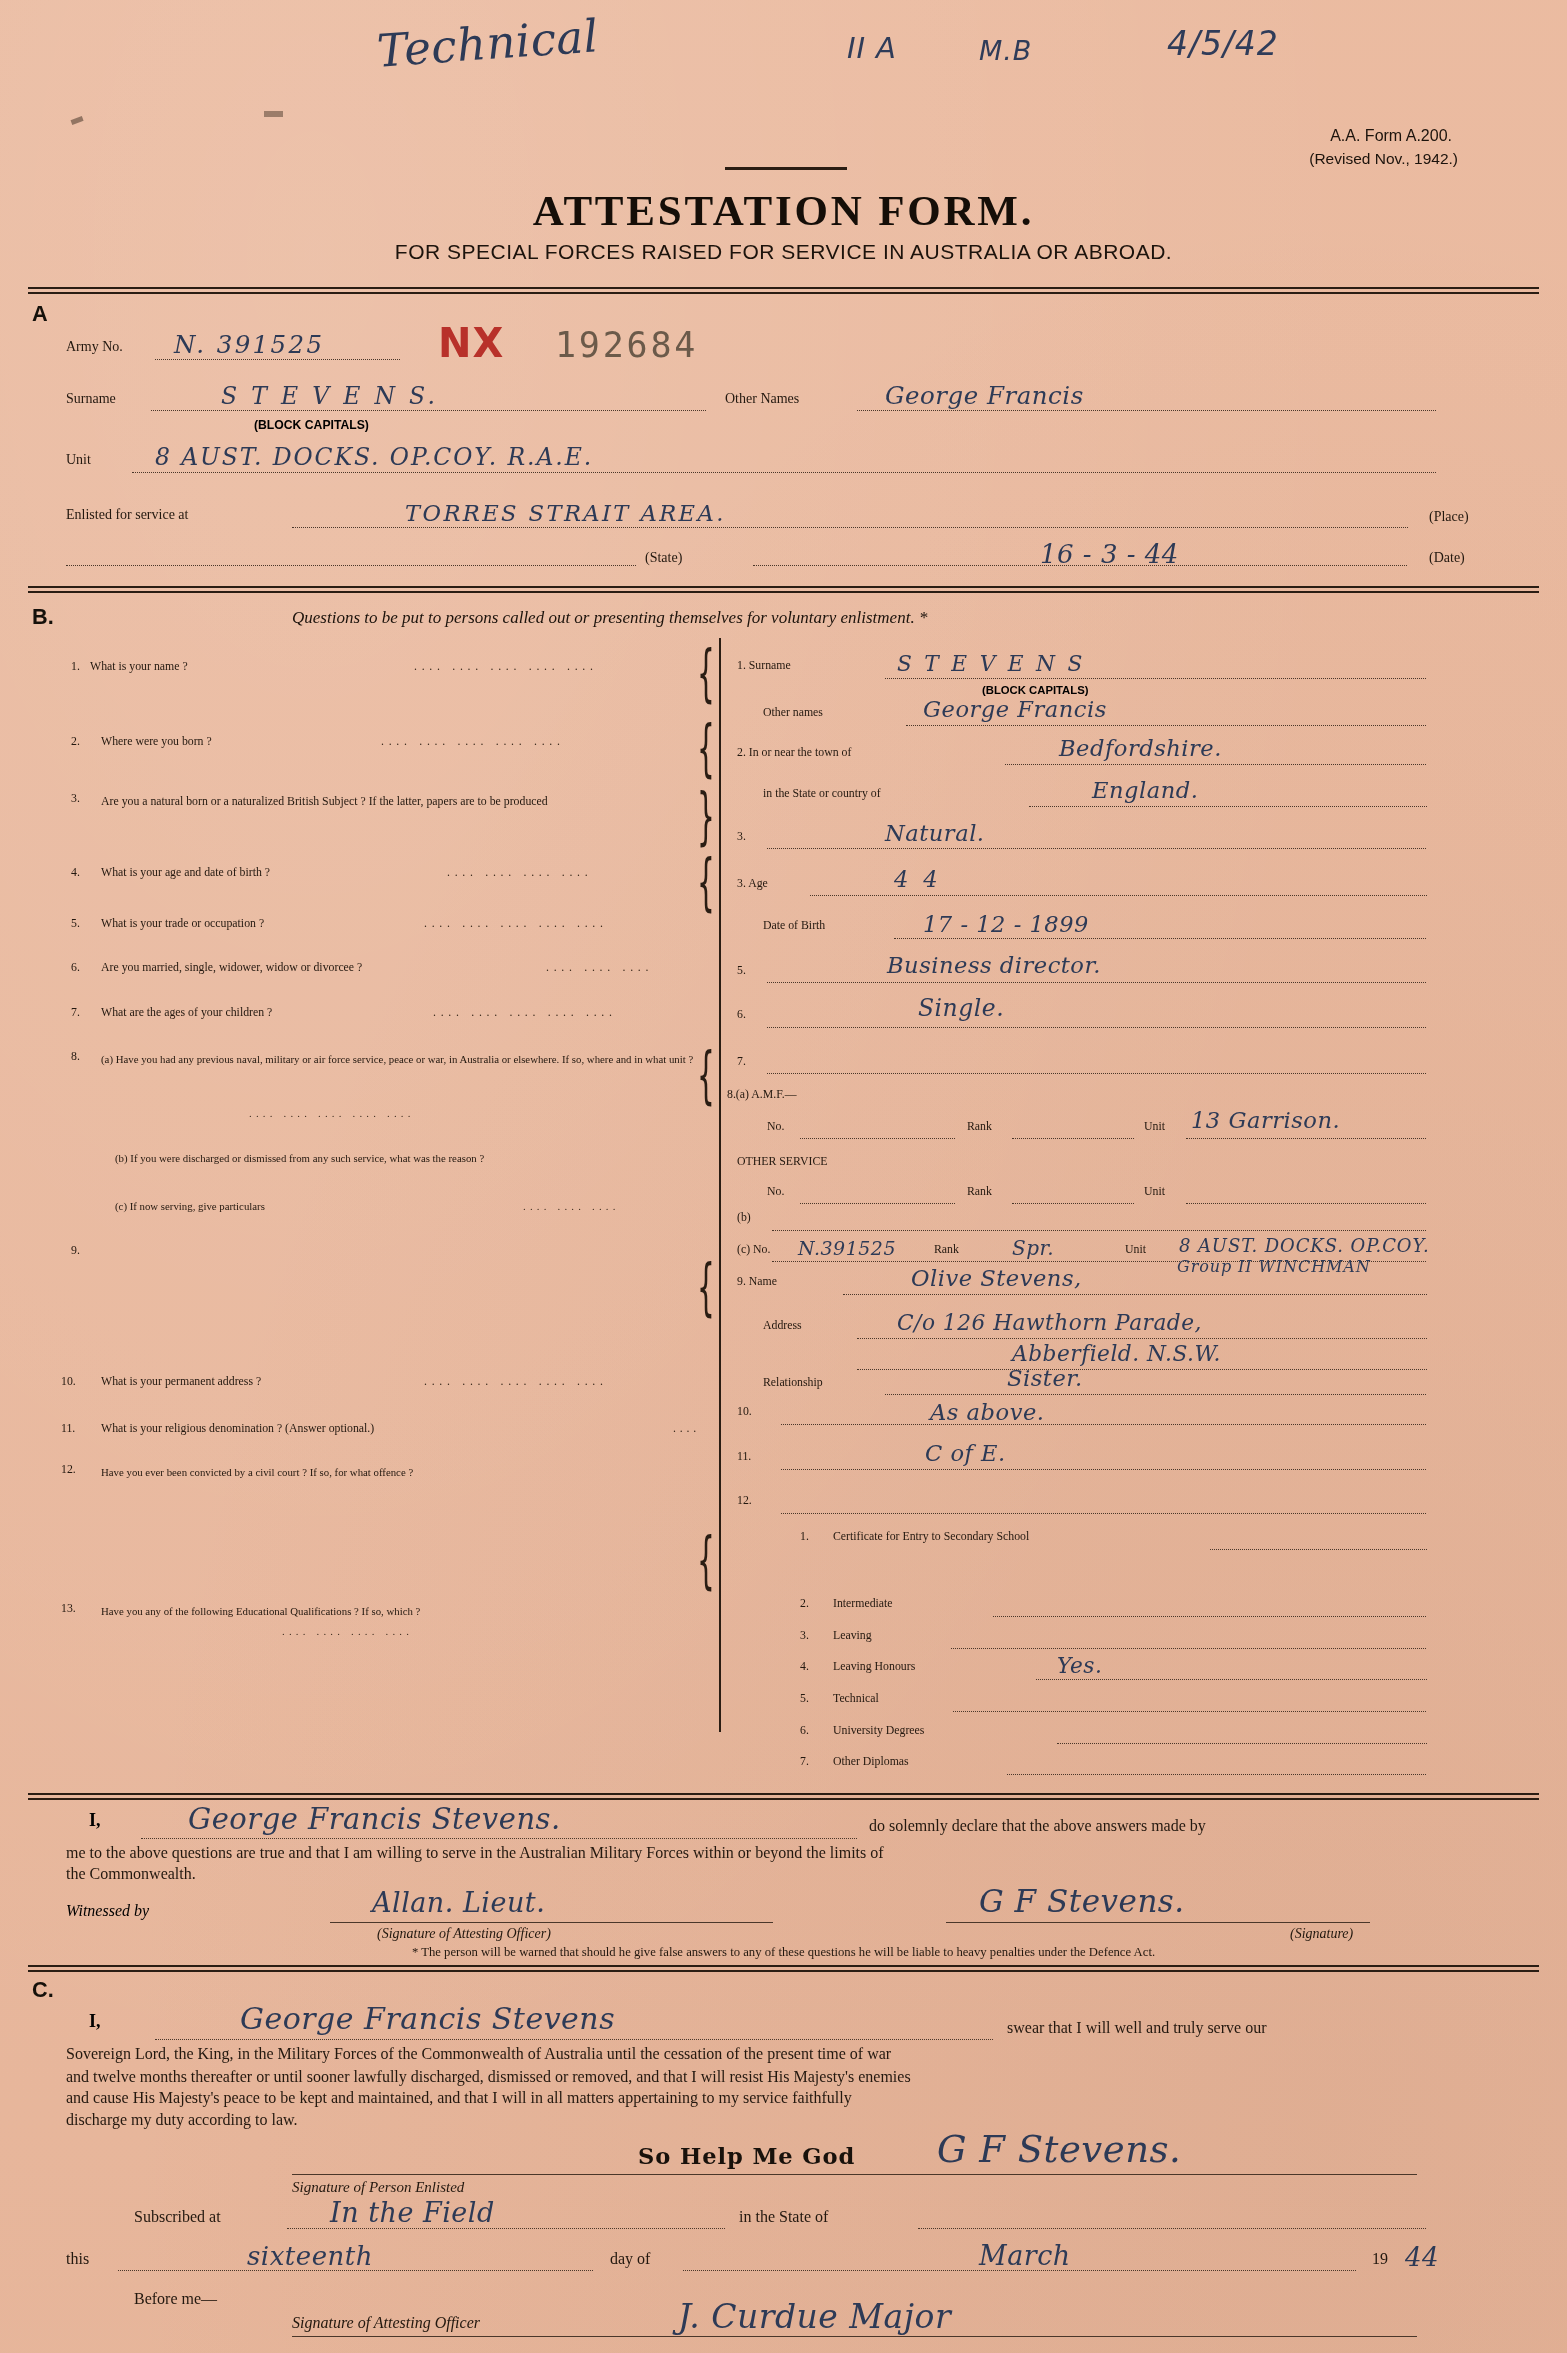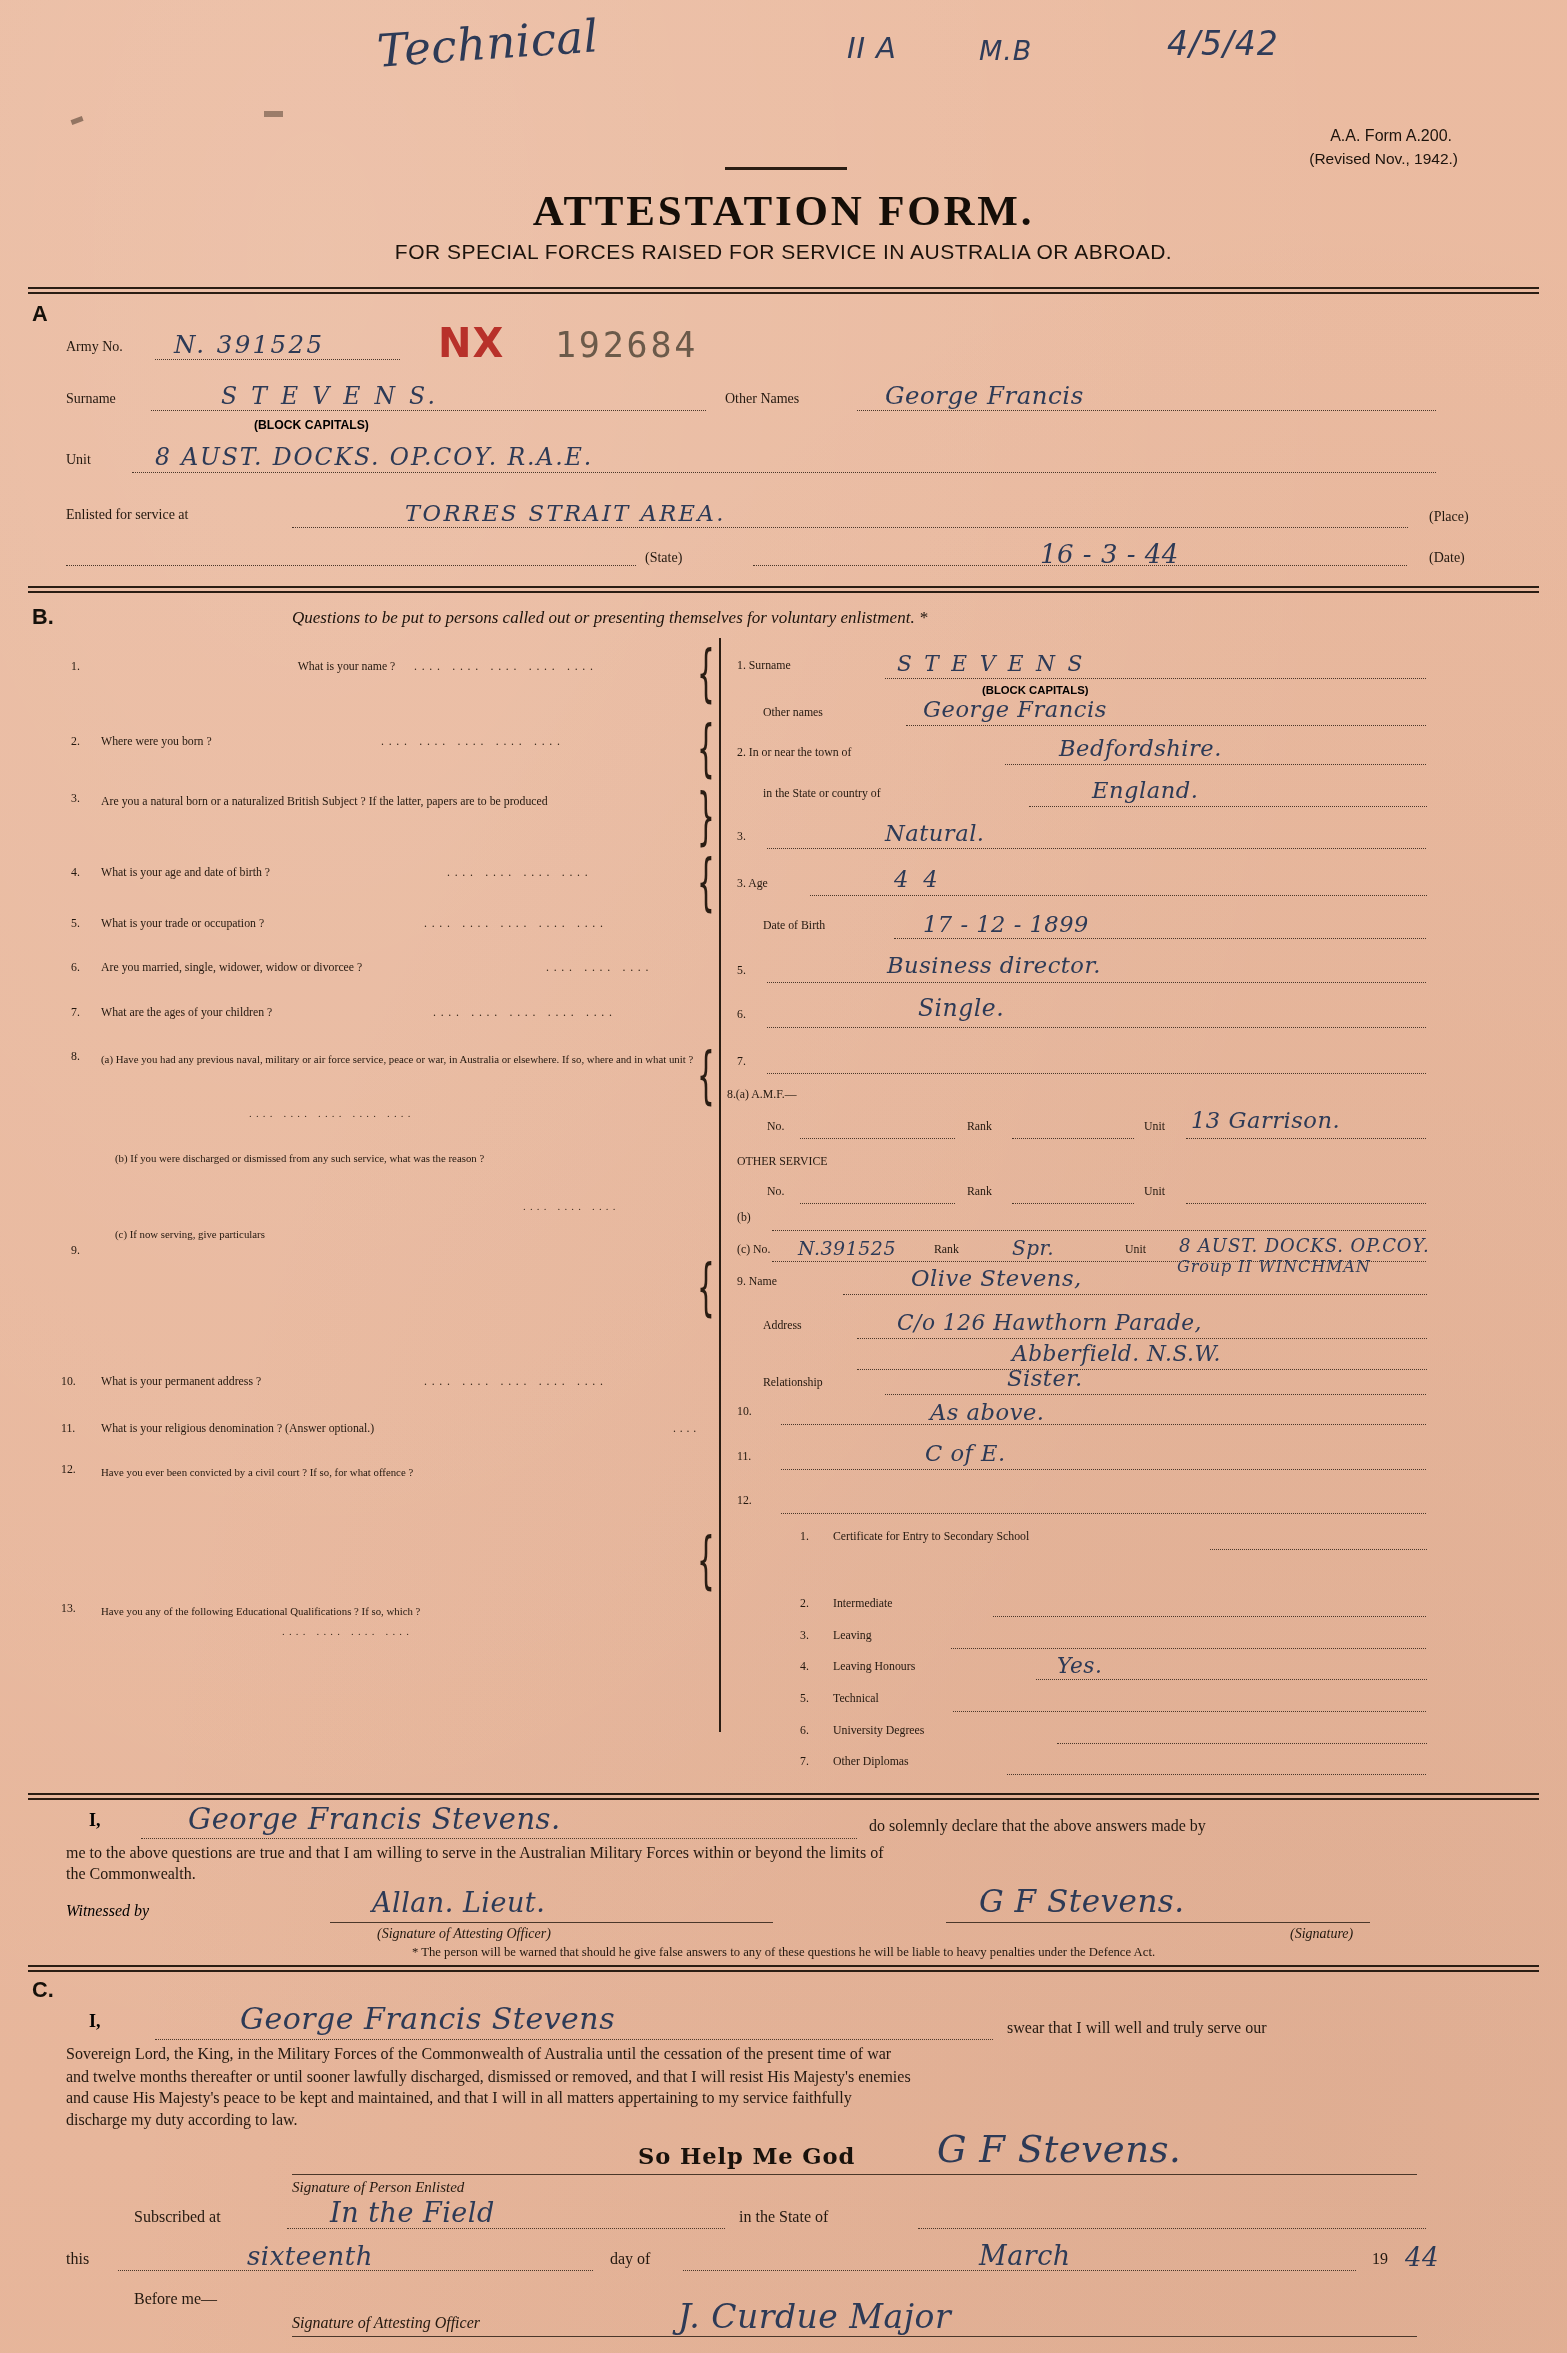--- a/index.html
+++ b/index.html
@@ -135,21 +135,21 @@
   <div class="abs q" style="left:1429px; top:550px; font-size:14px;">(Date)</div>
 
   <div class="hdrline" style="left:28px; right:28px; top:586px;"></div>
 
   <div class="abs sans" style="left:32px; top:604px; font-size:21.7px; font-weight:bold; color:#15100a;">B.</div>
   <div class="abs" style="left:292px; top:608px; font-family:'Liberation Serif',serif; font-style:italic; font-size:17px; color:#1c130c;">Questions to be put to persons called out or presenting themselves for voluntary enlistment. *</div>
 
   <div class="abs" style="left:719px; top:638px; width:2.4px; height:1094px; background:#2a1d13;"></div>
 
   <div class="abs q" style="left:71px; top:659px; width:19px;">1.</div>
-  <div class="abs q" style="left:111px; top:659px; width:471px;text-align:center;">What is your name ?</div>
+  <div class="abs q" style="left:90px; top:659px; width:471px;">What is your name ?</div>
   <div class="abs q" style="left:414px; top:659px; letter-spacing:4.7px; color:#3a2a1d;">....    ....    ....    ....    ....</div>
 
   <div class="abs q" style="left:71px; top:734px;">2.</div>
   <div class="abs q" style="left:101px; top:734px;">Where were you born ?</div>
   <div class="abs q" style="left:381px; top:734px; letter-spacing:4.7px; color:#3a2a1d;">....    ....    ....    ....    ....</div>
 
   <div class="abs q" style="left:71px; top:791px;">3.</div>
   <div class="abs q" style="left:101px; top:791px; width:598px; line-height:21px;">Are you a natural born or a naturalized British Subject ?  If the latter, papers are to be produced</div>
 
   <div class="abs q" style="left:71px; top:865px;">4.</div>
@@ -167,21 +167,21 @@
   <div class="abs q" style="left:71px; top:1005px;">7.</div>
   <div class="abs q" style="left:101px; top:1005px;">What are the ages of your children ?</div>
   <div class="abs q" style="left:433px; top:1005px; letter-spacing:4.7px; color:#3a2a1d;">....    ....    ....    ....    ....</div>
 
   <div class="abs q" style="left:71px; top:1049px;">8.</div>
   <div class="abs qsm" style="left:101px; top:1049px; width:593px; line-height:20px;">(a) Have you had any previous naval, military or air force service, peace or war, in Australia or elsewhere.  If so, where and in what unit ?</div>
   <div class="abs qsm" style="left:249px; top:1107px; letter-spacing:4.2px; color:#3a2a1d;">....    ....    ....    ....    ....</div>
 
   <div class="abs qsm" style="left:115px; top:1148px; width:579px; line-height:20px;">(b) If you were discharged or dismissed from any such service, what was the reason ?</div>
 
-  <div class="abs qsm" style="left:115px; top:1200px; width:424px;margin-top:28px;">(c) If now serving, give particulars</div>
+  <div class="abs qsm" style="left:115px; top:1200px; width:424px;">(c) If now serving, give particulars</div>
   <div class="abs qsm" style="left:523px; top:1200px; letter-spacing:4.2px; color:#3a2a1d;">....    ....    ....</div>
 
   <div class="abs q" style="left:71px; top:1243px;">9.</div>
 
   <div class="abs q" style="left:61px; top:1374px;">10.</div>
   <div class="abs q" style="left:101px; top:1374px;">What is your permanent address ?</div>
   <div class="abs q" style="left:424px; top:1374px; letter-spacing:4.7px; color:#3a2a1d;">....    ....    ....    ....    ....</div>
 
   <div class="abs q" style="left:61px; top:1421px;">11.</div>
   <div class="abs q" style="left:101px; top:1421px;">What is your religious denomination ?  (Answer optional.)</div>

